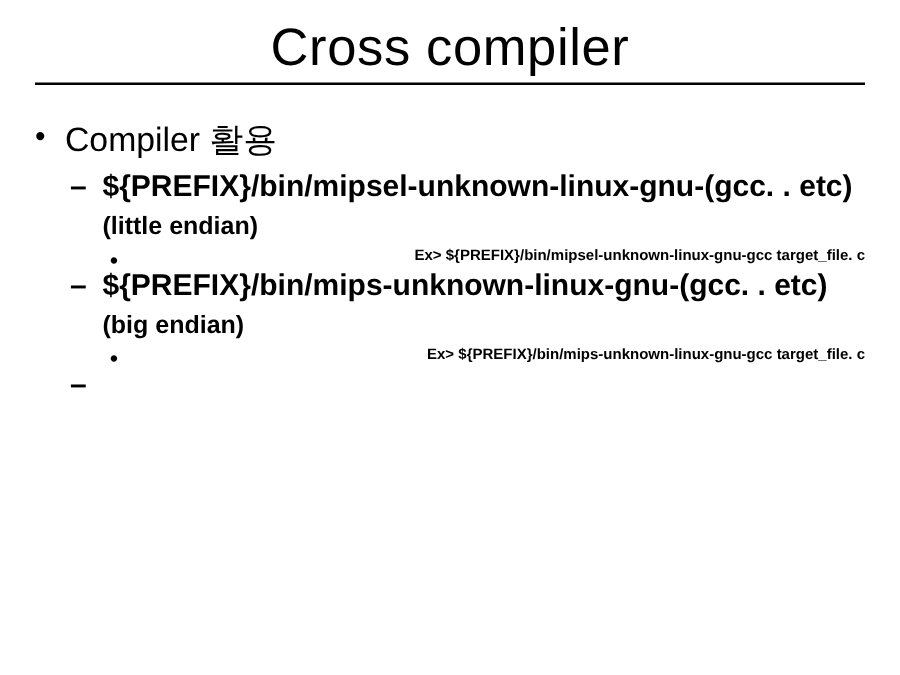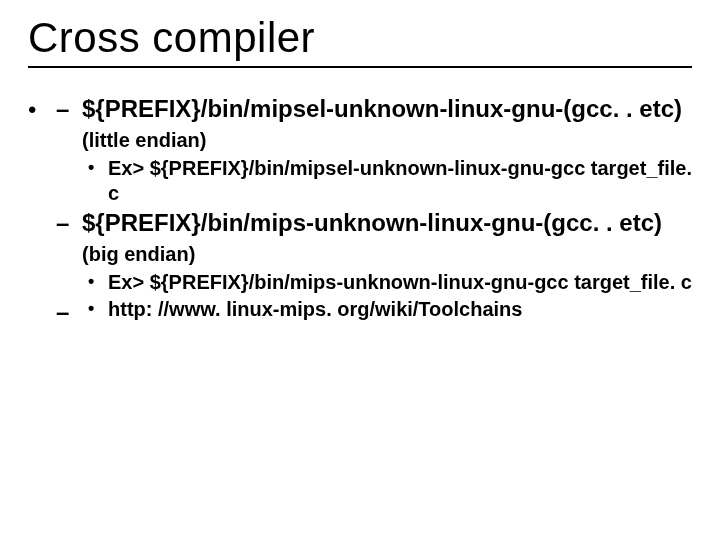--- a/index.html
+++ b/index.html
@@ -19,20 +19,21 @@
     padding: 14px 28px 20px 28px;
   }
   .title {
     font-size: 42px;
     font-weight: 400;
     letter-spacing: 0.5px;
     padding-bottom: 4px;
     border-bottom: 2px solid #000;
     margin: 0 0 26px 0;
     line-height: 1.15;
+    text-align: center;
   }
   ul {
     list-style: none;
     margin: 0;
     padding: 0;
   }
   
   .lvl1 > li {
     font-size: 27px;
     line-height: 1.35;
@@ -68,42 +69,44 @@
   }
   .lvl2 .note {
     font-size: 20px;
   }
   
   .lvl3 {
     margin-top: 2px;
     margin-bottom: 2px;
   }
   .lvl3 > li {
-    font-size: 20px;
+    font-size: 12px;
     line-height: 1.25;
     padding-left: 26px;
     position: relative;
     margin-bottom: 2px;
+    text-align: right;
   }
   .lvl3 > li::before {
     content: "•";
     position: absolute;
     left: 6px;
     top: 0;
     font-size: 18px;
   }
 </style>
 </head>
 <body>
 
 <div class="slide">
   <h1 class="title">Cross compiler</h1>
 
   <ul class="lvl1">
     <li>
+      <span>Compiler 활용</span>
 
       <ul class="lvl2">
 
         <li>
           <span>${PREFIX}/bin/mipsel-unknown-linux-gnu-(gcc. . etc)</span>
           <span class="note">(little endian)</span>
           <ul class="lvl3">
             <li>
               <span>Ex&gt; ${PREFIX}/bin/mipsel-unknown-linux-gnu-gcc target_file. c</span>
             </li>
@@ -114,23 +117,18 @@
           <span>${PREFIX}/bin/mips-unknown-linux-gnu-(gcc. . etc)</span>
           <span class="note">(big endian)</span>
           <ul class="lvl3">
             <li>
               <span>Ex&gt; ${PREFIX}/bin/mips-unknown-linux-gnu-gcc target_file. c</span>
             </li>
           </ul>
         </li>
 
         <li>
-          <ul class="lvl3">
-            <li>
-              <span>http: //www. linux-mips. org/wiki/Toolchains</span>
-            </li>
-          </ul>
         </li>
 
       </ul>
     </li>
   </ul>
 </div>
 
 </body></html>

